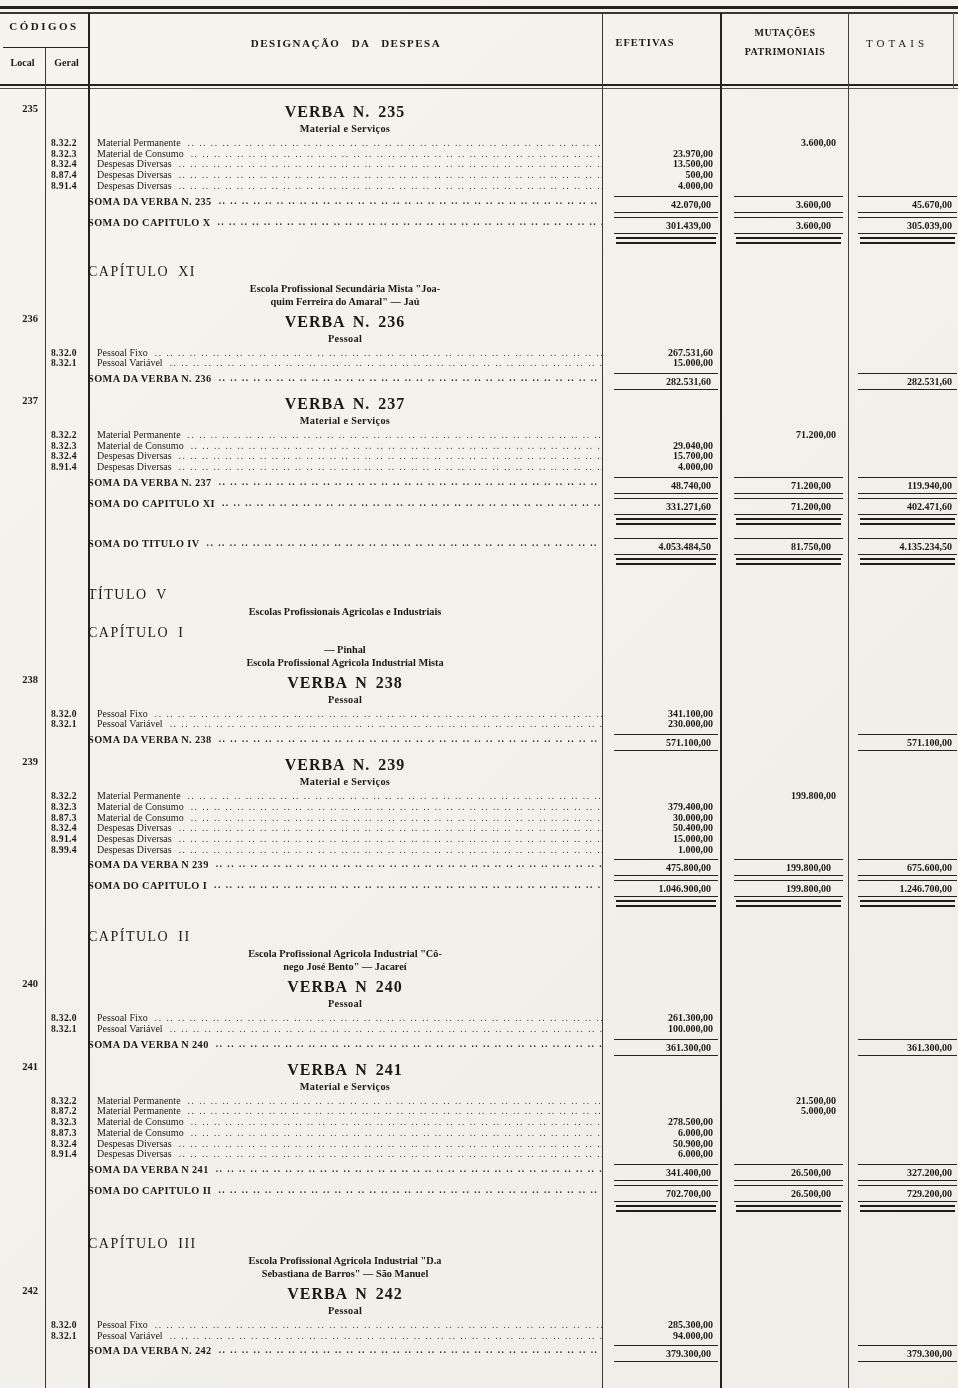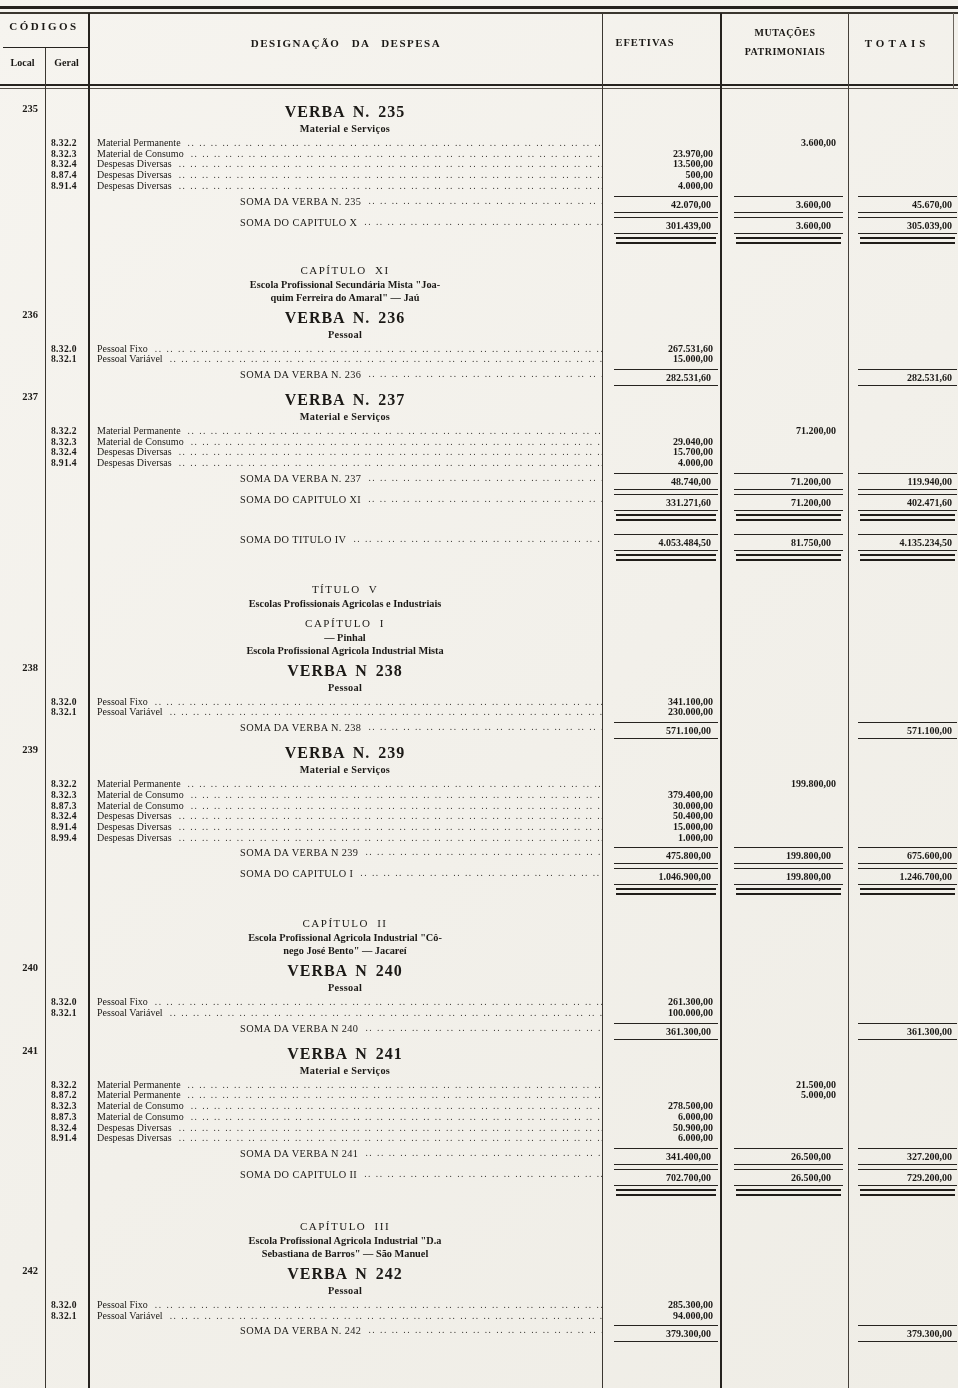--- a/index.html
+++ b/index.html
@@ -25,54 +25,54 @@
 
   
   .hdr { position:absolute; text-align:center; }
   .h-codigos { left:0; width:88px; top:20px; font-weight:700; font-size:11px; letter-spacing:2.5px; }
   .h-local   { left:0;  width:45px; top:57px; font-weight:700; font-size:10px; }
   .h-geral   { left:45px; width:43px; top:57px; font-weight:700; font-size:10px; }
   .h-designacao { left:90px;  width:512px; top:37px; font-weight:700; font-size:11px; letter-spacing:1.5px; word-spacing:7px; }
   .h-efetivas   { left:586px; width:118px; top:37px; font-weight:700; font-size:10.5px; letter-spacing:1px; }
   .h-mut1 { left:722px; width:126px; top:27px; font-weight:700; font-size:10px; letter-spacing:0.5px; }
   .h-mut2 { left:722px; width:126px; top:46px; font-weight:700; font-size:10px; letter-spacing:0.5px; }
-  .h-totais { left:848px; width:98px; top:37px; font-weight:700; font-size:11px; letter-spacing:4px; }
+  .h-totais { left:848px; width:98px; top:37px; font-weight:400; font-size:11px; letter-spacing:4px; }
 
   
   .tbody { position:absolute; top:90px; left:0; right:0; }
   .row { display:grid; grid-template-columns:45px 43px 514px 118px 128px 110px; align-items:start; }
   .c1{grid-column:1} .c2{grid-column:2} .c3{grid-column:3} .c4{grid-column:4} .c5{grid-column:5} .c6{grid-column:6}
 
   .verba { margin:5px 0 2px; }
   .verba .local { text-align:center; font-weight:700; font-size:10.5px;margin-left:15px; }
   .verba .ttl   { text-align:center; font-weight:700; font-size:16px; letter-spacing:1px; word-spacing:3px; }
 
   .sub .ttl { text-align:center; font-weight:700; font-size:10.3px; letter-spacing:0.3px; }
   .sub { margin:2px 0 4px; }
 
-  .chapter .ttl, .titulo .ttl { text-align:center; font-size:11px; letter-spacing:1.5px; word-spacing:4px; }
+  .chapter .ttl, .titulo .ttl { text-align:left; font-size:14px; letter-spacing:1.5px; word-spacing:4px; }
   .chapter { margin:7px 0 2px; }
   .titulo  { margin:7px 0 2px; }
 
   .school { margin:2px 0 2px; }
   .school .ttl { text-align:center; font-weight:700; font-size:10.3px; line-height:13px; }
 
   .item { line-height:10.7px; }
   .item .code { font-size:9.6px; font-weight:600; padding-left:6px; letter-spacing:0.3px; white-space:nowrap; }
   .item .lbl  { display:flex; font-size:10px; padding-left:9px; white-space:nowrap; }
 
   .leader { flex:1; overflow:hidden; white-space:nowrap; letter-spacing:1.5px; margin-left:7px; color:#2b2823; font-size:9.5px; }
 
   .num { text-align:right; font-weight:700; font-size:10px; white-space:nowrap; }
   .c4.num, .c4 .num { padding-right:7px; }
   .c5.num, .c5 .num { padding-right:12px; }
   .c6.num, .c6 .num { padding-right:5px; }
 
   .sum { margin:4px 0 2px; }
-  .sum .lbl { display:flex; font-size:10.3px; letter-spacing:0.4px; padding-left:152px; white-space:nowrap; }
+  .sum .lbl { display:flex; font-size:10.3px; letter-spacing:0.4px; white-space:nowrap;font-weight:bold; }
   .rulebox { border-top:1px solid #26231f; border-bottom:1px solid #26231f; padding:2px 0 2px 0; }
   .c4 .rulebox { margin:0 2px 0 12px; }
   .c5 .rulebox { margin:0 5px 0 14px; }
   .c6 .rulebox { margin:0 1px 0 10px; }
 
   .close { margin:3px 0 3px; }
   .dbl { height:3px; border-top:2px solid #201d19; border-bottom:2px solid #201d19; }
   .c4 .dbl { margin:0 4px 0 14px; }
   .c5 .dbl { margin:0 7px 0 16px; }
   .c6 .dbl { margin:0 3px 0 12px; }

